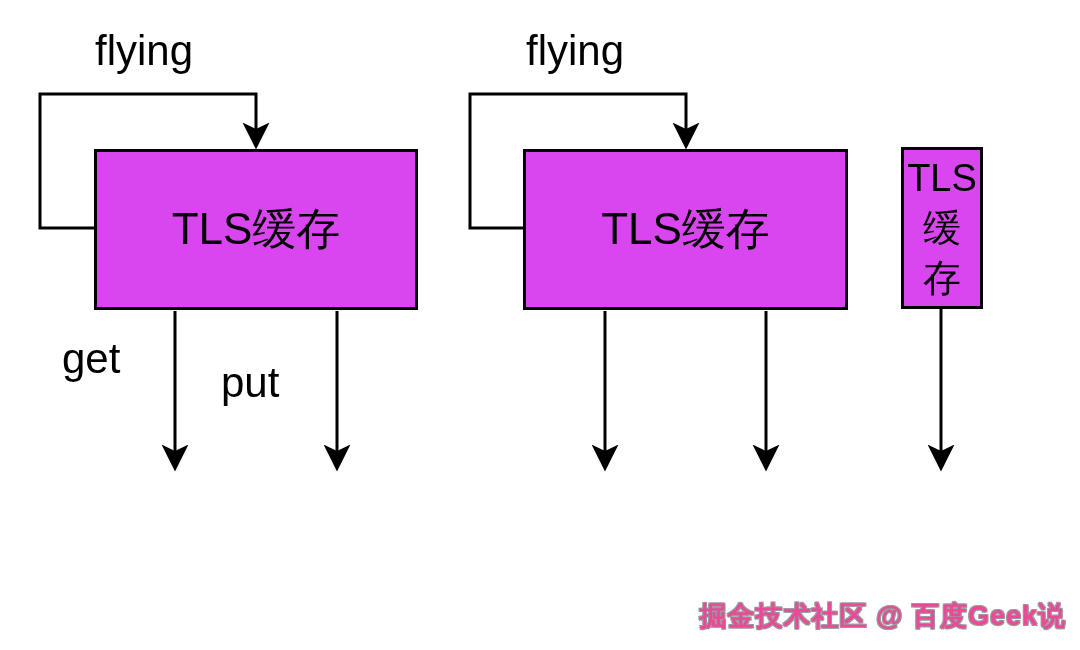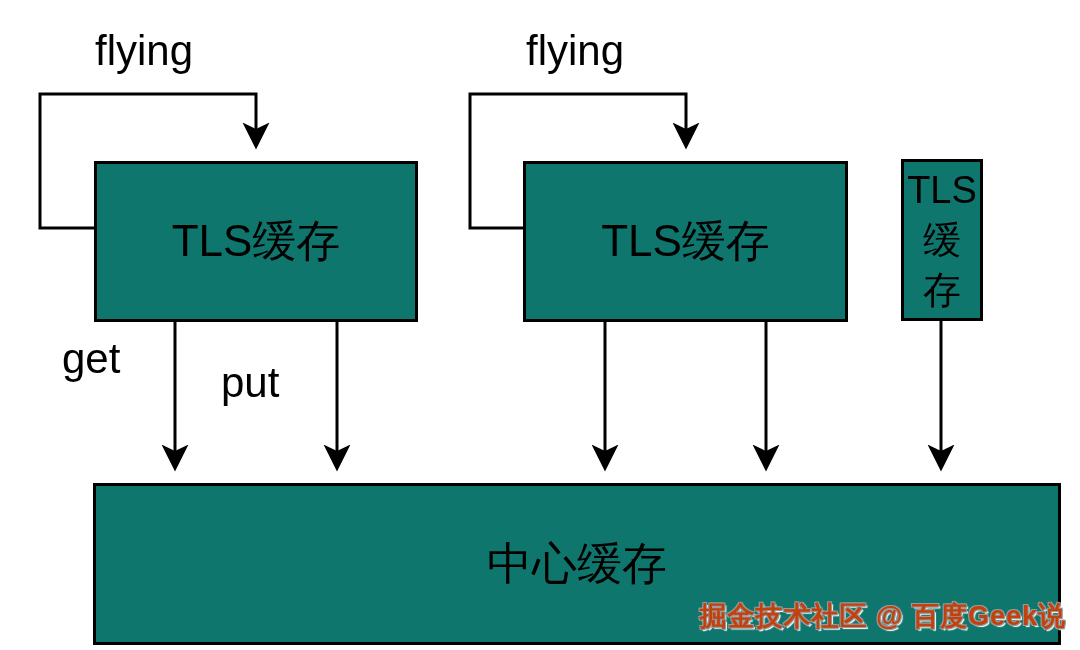--- a/index.html
+++ b/index.html
@@ -19,27 +19,26 @@
     position: absolute;
     left: 0;
     top: 0;
     width: 1080px;
     height: 650px;
   }
   .node {
     position: absolute;
     box-sizing: border-box;
     border: 3px solid #000000;
-    background: #0f766e;
+    background: #d946ef;
     display: flex;
     align-items: center;
     justify-content: center;
     text-align: center;
     color: #000000;
-    margin-top: 12px;
   }
   .node-tls-left   { left: 94px;  top: 149px; width: 324px; height: 161px; font-size: 44px; }
   .node-tls-right  { left: 523px; top: 149px; width: 325px; height: 161px; font-size: 44px; }
   .node-tls-small  { left: 901px; top: 147px; width: 82px;  height: 162px; font-size: 38px; }
   .node-central    { left: 93px;  top: 471px; width: 968px; height: 162px; font-size: 45px; }
   .node-tls-small .vline { display: block; line-height: 50px; }
   .float-label {
     position: absolute;
     color: #000000;
     font-size: 42px;
@@ -51,21 +50,21 @@
   .label-get { left: 62px;  top: 336px; }
   .label-put { left: 221px; top: 360px; }
   .watermark {
     position: absolute;
     right: 14px;
     top: 598px;
     font-size: 27px;
     font-weight: bold;
     letter-spacing: 1px;
     white-space: nowrap;
-    color: #c2410c;
+    color: #ec4899;
     text-shadow:
       -1px -1px 0 #9a9a9a,
        1px -1px 0 #9a9a9a,
       -1px  1px 0 #9a9a9a,
        1px  1px 0 #9a9a9a,
        2px  2px 1px #ffffff;
   }
 </style>
 </head>
 <body>
@@ -108,19 +107,16 @@
     <span>
       <span class="vline">TLS</span>
       <span class="vline">缓</span>
       <span class="vline">存</span>
     </span>
   </div>
 
   <div class="float-label label-get">get</div>
   <div class="float-label label-put">put</div>
 
-  <div class="node node-central">
-    <span>中心缓存</span>
-  </div>
 
   <div class="watermark">掘金技术社区 @ 百度Geek说</div>
 
 </div>
 
 </body></html>

